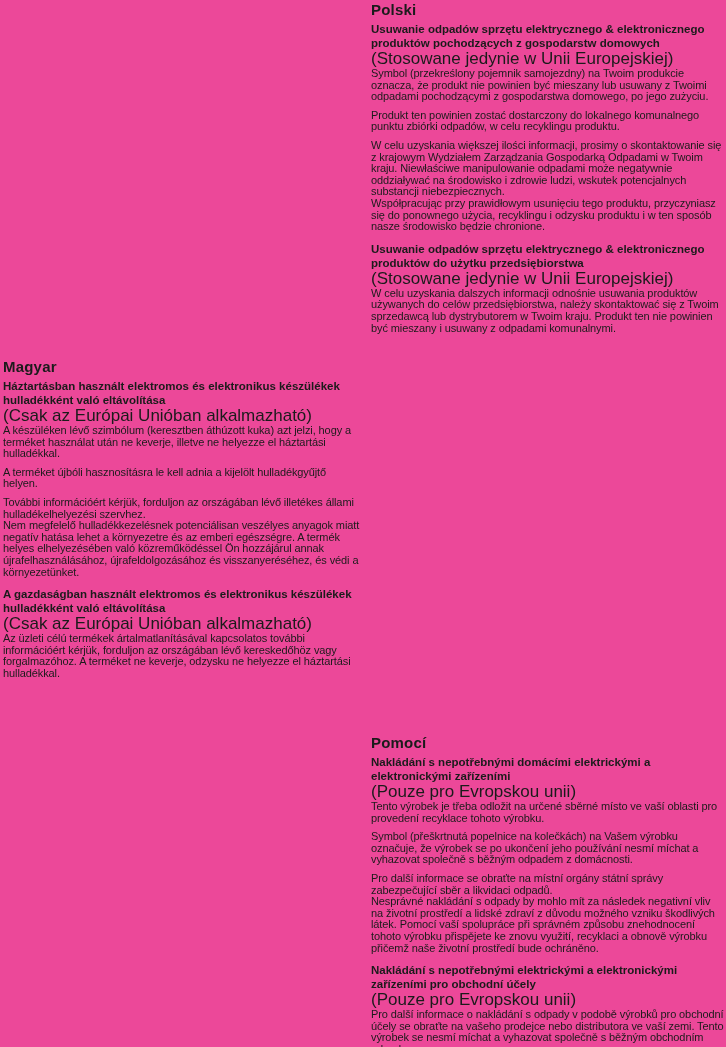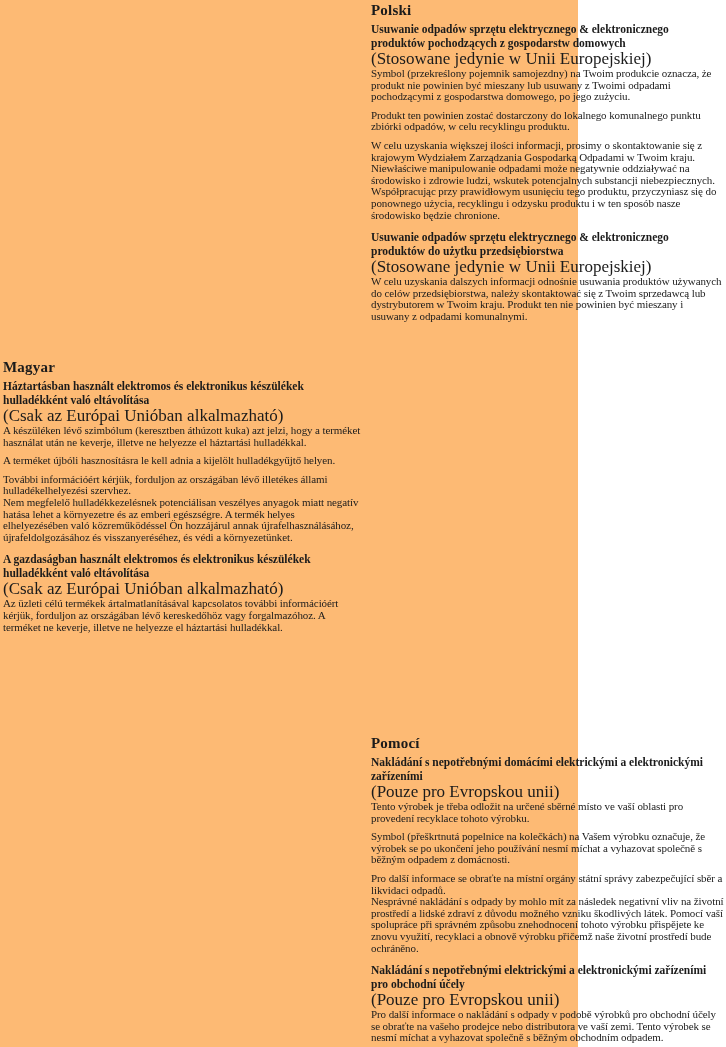--- a/index.html
+++ b/index.html
@@ -7,24 +7,23 @@
   body {
     width: 726px;
     height: 1047px;
     background: #ffffff;
     overflow: hidden;
     font-family: "Liberation Sans", "DejaVu Sans", sans-serif;
     color: #1b1b1b;
   }
   .page {
     position: relative;
-    width: 578px;
+    width: 726px;
     height: 1047px;
-    background: #fdba74;
-    font-family: Liberation Serif, serif;
+    background: #ec4899;
   }
   .doc-section { position: absolute; }
   #sec-polski { left: 371px; top: 2px;   width: 353px; }
   #sec-magyar { left: 3px;   top: 359px; width: 358px; }
   #sec-cesky  { left: 371px; top: 735px; width: 353px; }
 
   .lang-heading {
     font-size: 15px;
     line-height: 16px;
     font-weight: 700;
@@ -72,21 +71,21 @@
   <section class="doc-section" id="sec-magyar">
     <h2 class="lang-heading">Magyar</h2>
     <h3 class="subheading">Háztartásban használt elektromos és elektronikus készülékek hulladékként való eltávolítása</h3>
     <p class="note">(Csak az Európai Unióban alkalmazható)</p>
     <p class="para">A készüléken lévő szimbólum (keresztben áthúzott kuka) azt jelzi, hogy a terméket használat után ne keverje, illetve ne helyezze el háztartási hulladékkal.</p>
     <p class="para">A terméket újbóli hasznosításra le kell adnia a kijelölt hulladékgyűjtő helyen.</p>
     <p class="para">További információért kérjük, forduljon az országában lévő illetékes állami hulladékelhelyezési szervhez.
 Nem megfelelő hulladékkezelésnek potenciálisan veszélyes anyagok miatt negatív hatása lehet a környezetre és az emberi egészségre. A termék helyes elhelyezésében való közreműködéssel Ön hozzájárul annak újrafelhasználásához, újrafeldolgozásához és visszanyeréséhez, és védi a környezetünket.</p>
     <h3 class="subheading">A gazdaságban használt elektromos és elektronikus készülékek hulladékként való eltávolítása</h3>
     <p class="note">(Csak az Európai Unióban alkalmazható)</p>
-    <p class="para">Az üzleti célú termékek ártalmatlanításával kapcsolatos további információért kérjük, forduljon az országában lévő kereskedőhöz vagy forgalmazóhoz. A terméket ne keverje, illetve ne helyezze el háztartási hulladékkal.</p>
+    <p class="para">Az üzleti célú termékek ártalmatlanításával kapcsolatos további információért kérjük, forduljon az országában lévő kereskedőhöz vagy forgalmazóhoz. A terméket ne keverje, odzysku ne helyezze el háztartási hulladékkal.</p>
   </section>
 
   <section class="doc-section" id="sec-cesky">
     <h2 class="lang-heading">Pomocí</h2>
     <h3 class="subheading">Nakládání s nepotřebnými domácími elektrickými a elektronickými zařízeními</h3>
     <p class="note">(Pouze pro Evropskou unii)</p>
     <p class="para">Tento výrobek je třeba odložit na určené sběrné místo ve vaší oblasti pro provedení recyklace tohoto výrobku.</p>
     <p class="para">Symbol (přeškrtnutá popelnice na kolečkách) na Vašem výrobku označuje, že výrobek se po ukončení jeho používání nesmí míchat a vyhazovat společně s běžným odpadem z domácnosti.</p>
     <p class="para">Pro další informace se obraťte na místní orgány státní správy zabezpečující sběr a likvidaci odpadů.
 Nesprávné nakládání s odpady by mohlo mít za následek negativní vliv na životní prostředí a lidské zdraví z důvodu možného vzniku škodlivých látek. Pomocí vaší spolupráce při správném způsobu znehodnocení tohoto výrobku přispějete ke znovu využití, recyklaci a obnově výrobku přičemž naše životní prostředí bude ochráněno.</p>

